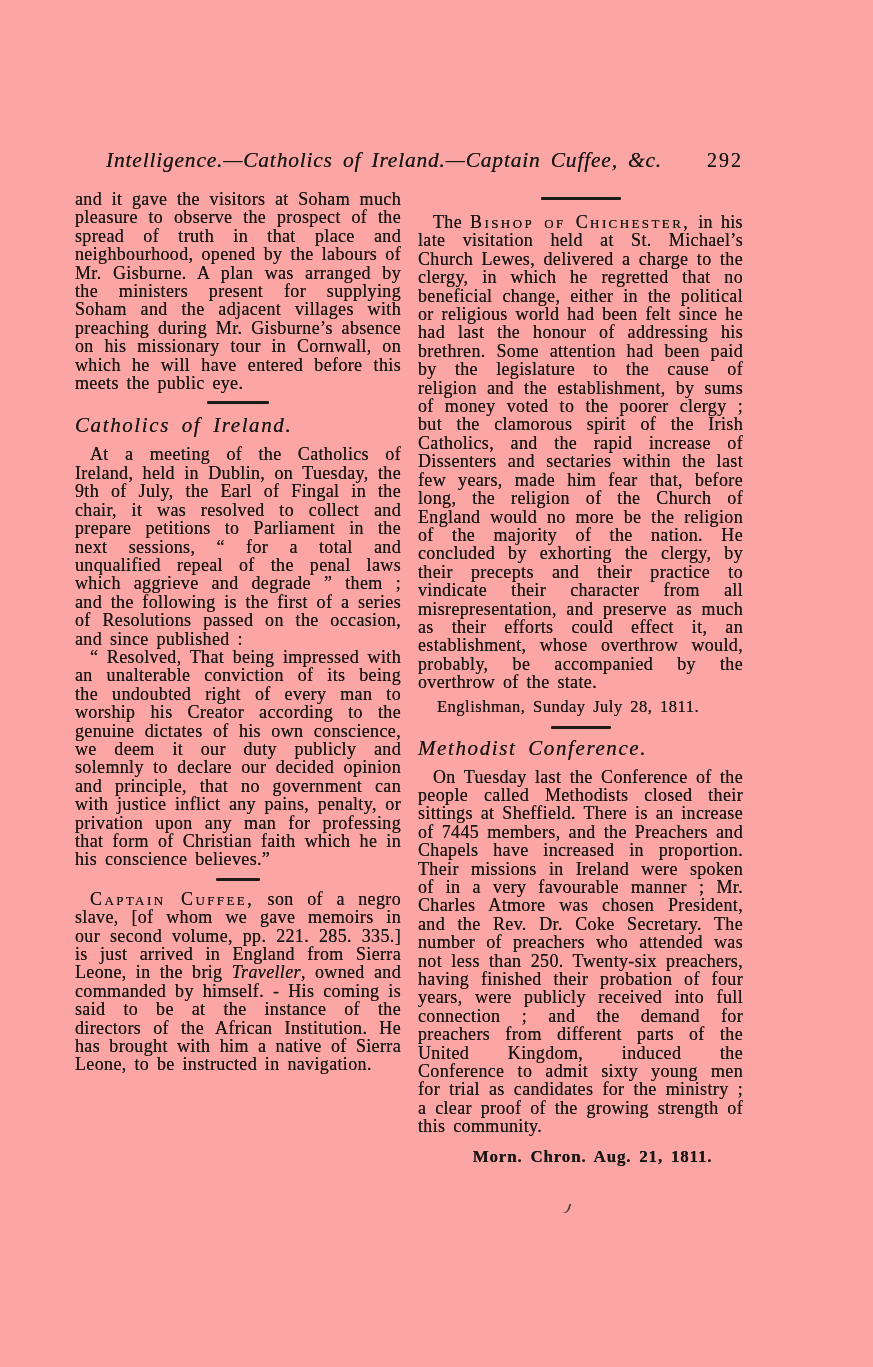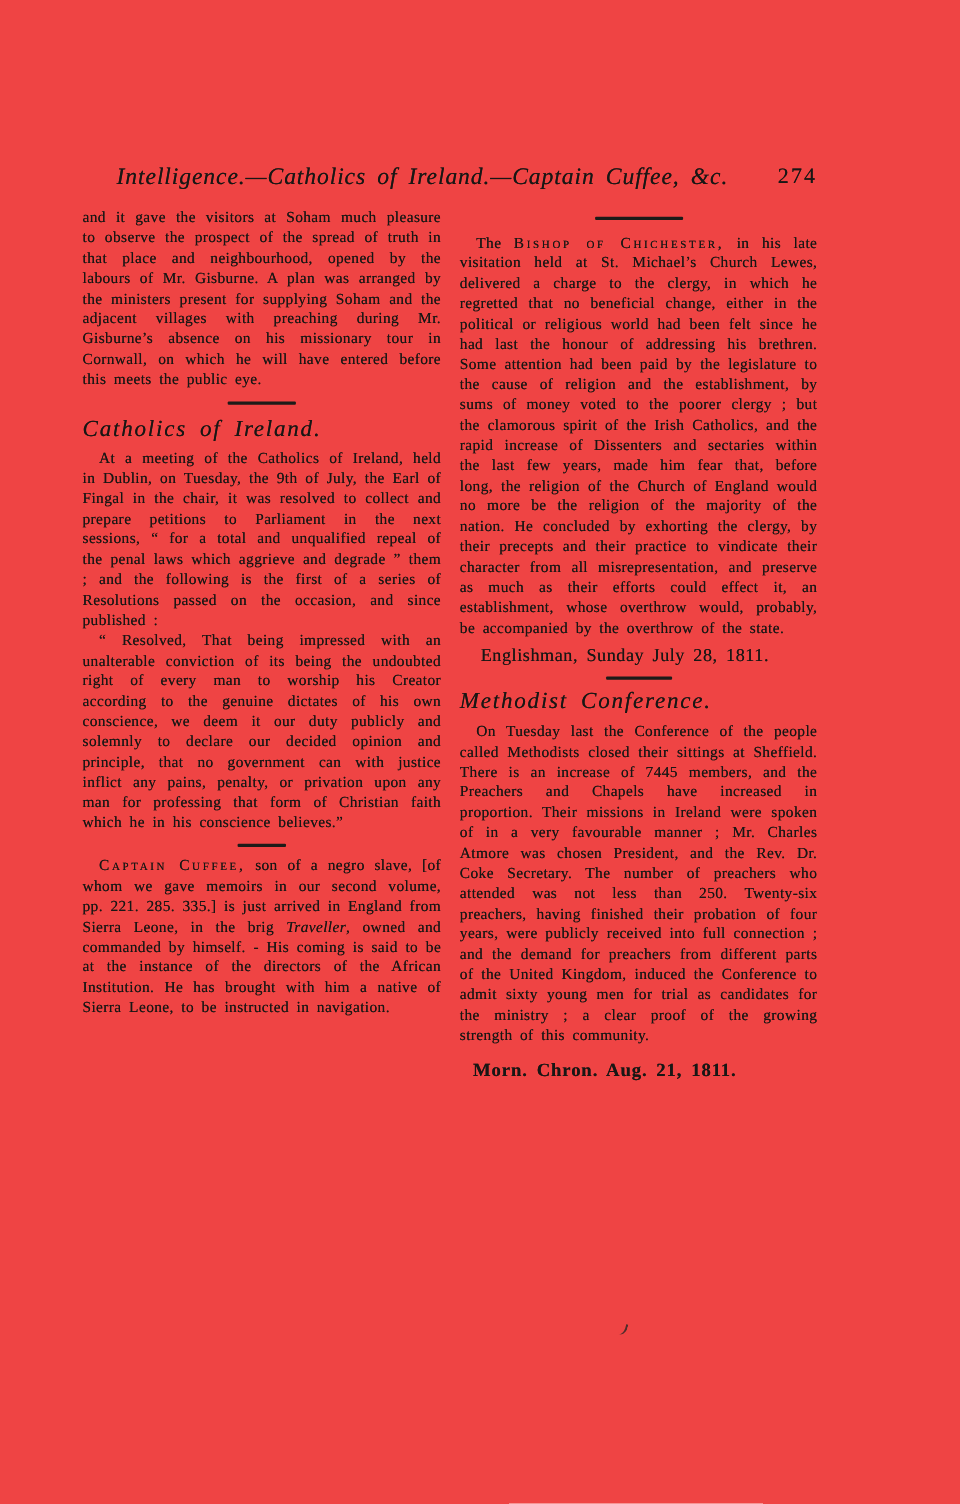--- a/index.html
+++ b/index.html
@@ -1,39 +1,39 @@
 <!DOCTYPE html>
 <html><head>
 <meta charset="utf-8">
 <style>
   html, body { margin: 0; padding: 0; background: #ffffff; }
   .page {
     position: relative;
     width: 873px; height: 1367px;
-    background: #ef4444;
+    background: #fca5a5;
     font-family: "Liberation Serif", "DejaVu Serif", serif;
     color: #181715;
     overflow: hidden;
     text-shadow: 0 0 0.45px rgba(25,23,20,0.85);
   }
   .running-title {
     position: absolute; top: 147px; left: 106px;
     font-style: italic; font-size: 21.5px; line-height: 26px;
     letter-spacing: 0.8px; word-spacing: 4px; white-space: nowrap;
   }
   .page-number {
     position: absolute; top: 149px; left: 699px; width: 44px;
     font-size: 20px; letter-spacing: 2px; text-align: right;
   }
   .col { position: absolute; top: 190px; }
   .col-left  { left: 75px;  width: 326px; }
   .col-right { left: 418px; width: 325px; }
   .body-text {
     margin: 0;
-    font-size: 14px; line-height: 18.4px;
+    font-size: 18px; line-height: 18.4px;
     text-align: justify; text-indent: 15px;
     letter-spacing: 0.35px; word-spacing: 3px;
   }
   .noindent { text-indent: 0; }
   .section-heading {
     margin: 7px 0 7px;
     font-size: 21px; line-height: 25px;
     font-style: italic; font-weight: normal;
     text-align: left; letter-spacing: 1.6px; word-spacing: 5px;
   }
@@ -46,40 +46,40 @@
   .rule-w62 { width: 62px; }
   .rule-w44 { width: 44px; }
   .rule-w80 { width: 80px; margin-top: 7px; margin-bottom: 13px; }
   .rule-w60 { width: 60px; margin-top: 10px; margin-bottom: 7px; }
   .attribution-left {
     margin: 5px 0 0; font-size: 16.5px; line-height: 19px;
     text-indent: 19px; letter-spacing: 0.5px; word-spacing: 3px;
   }
   .attribution-center {
     margin: 11px 0 0; font-size: 17px; line-height: 20px;
-    font-weight: bold; text-align: left;
+    font-weight: bold; text-align: center;
     letter-spacing: 0.8px; word-spacing: 3px;
     transform: translateX(12px);
   }
   .ink-mark {
     position: absolute; left: 563px; top: 1203px;
     width: 5px; height: 11px;
     border-right: 2.5px solid #2a2825;
     border-radius: 0 0 7px 0;
     transform: rotate(16deg);
     opacity: 0.8;
   }
 </style>
 </head>
 <body>
 
 <div class="page">
 
   <div class="running-title">Intelligence.—Catholics of Ireland.—Captain Cuffee, &amp;c.</div>
-  <div class="page-number">274</div>
+  <div class="page-number">292</div>
 
   <div class="col col-left">
     <p class="body-text noindent">and it gave the visitors at Soham much pleasure to observe the prospect of the spread of truth in that place and neighbourhood, opened by the labours of Mr. Gisburne. A plan was arranged by the ministers present for supplying Soham and the adjacent villages with preaching during Mr. Gisburne’s absence on his missionary tour in Cornwall, on which he will have entered before this meets the public eye.</p>
 
     <div class="rule rule-w62"></div>
 
     <h2 class="section-heading">Catholics of Ireland.</h2>
     <p class="body-text">At a meeting of the Catholics of Ireland, held in Dublin, on Tuesday, the 9th of July, the Earl of Fingal in the chair, it was resolved to collect and prepare petitions to Parliament in the next sessions, “ for a total and unqualified repeal of the penal laws which aggrieve and degrade ” them ; and the following is the first of a series of Resolutions passed on the occasion, and since published :</p>
     <p class="body-text">“ Resolved, That being impressed with an unalterable conviction of its being the undoubted right of every man to worship his Creator according to the genuine dictates of his own conscience, we deem it our duty publicly and solemnly to declare our decided opinion and principle, that no government can with justice inflict any pains, penalty, or privation upon any man for professing that form of Christian faith which he in his conscience believes.”</p>
 

